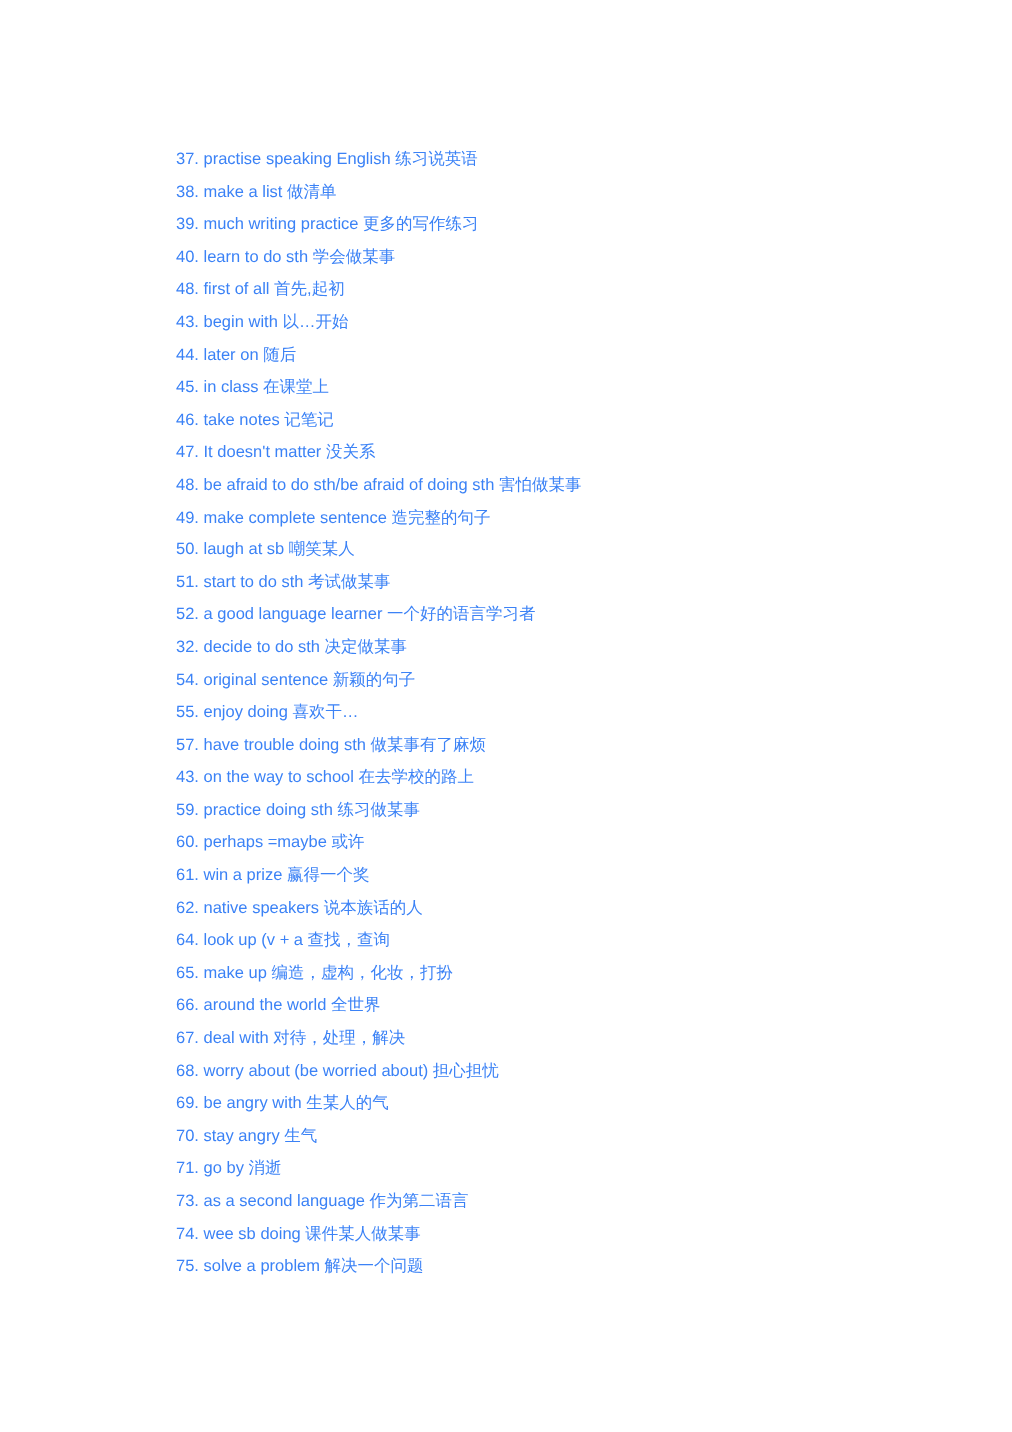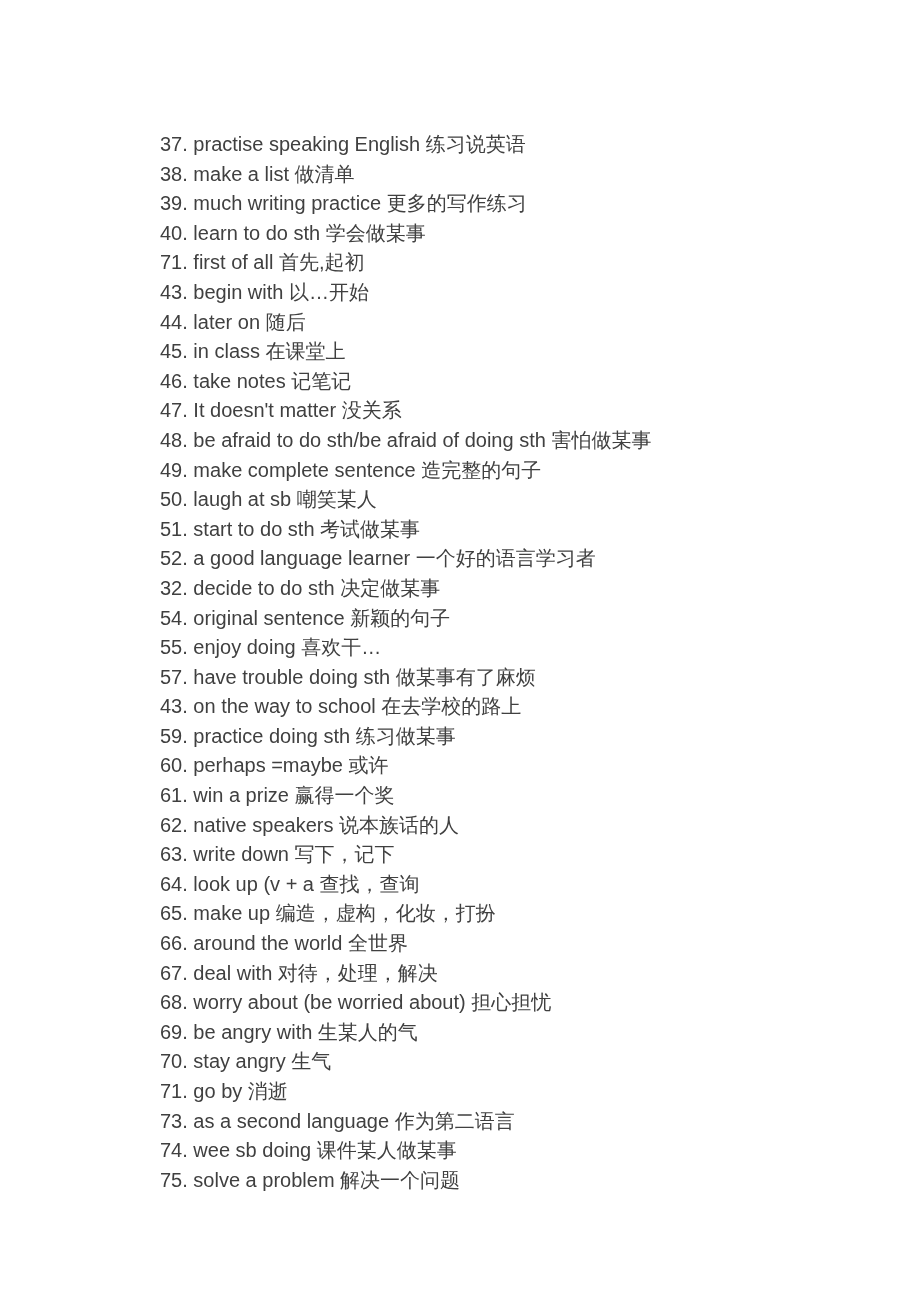--- a/index.html
+++ b/index.html
@@ -8,56 +8,55 @@
     background: #ffffff;
     font-family: Arial, "Microsoft YaHei", sans-serif;
   }
   .page {
     width: 920px;
     min-height: 1302px;
     padding: 130px 160px 100px 160px;
     box-sizing: border-box;
   }
   .line {
-    font-size: 20px;
-    color: #404040;
+    font-size: 15px;
+    color: #3b82f6;
     line-height: 29.6px;
     white-space: nowrap;
   }
 </style>
 </head>
 <body>
 
 <div class="page">
   <div id="list-container">
       <div class="line">37. practise speaking English 练习说英语</div>
       <div class="line">38. make a list 做清单</div>
       <div class="line">39. much writing practice 更多的写作练习</div>
       <div class="line">40. learn to do sth 学会做某事</div>
-      <div class="line">71. first of all 首先,起初</div>
+      <div class="line">48. first of all 首先,起初</div>
       <div class="line">43. begin with 以…开始</div>
       <div class="line">44. later on 随后</div>
       <div class="line">45. in class 在课堂上</div>
       <div class="line">46. take notes 记笔记</div>
       <div class="line">47. It doesn't matter 没关系</div>
       <div class="line">48. be afraid to do sth/be afraid of doing sth 害怕做某事</div>
       <div class="line">49. make complete sentence 造完整的句子</div>
       <div class="line">50. laugh at sb 嘲笑某人</div>
       <div class="line">51. start to do sth 考试做某事</div>
       <div class="line">52. a good language learner 一个好的语言学习者</div>
       <div class="line">32. decide to do sth 决定做某事</div>
       <div class="line">54. original sentence 新颖的句子</div>
       <div class="line">55. enjoy doing 喜欢干…</div>
       <div class="line">57. have trouble doing sth 做某事有了麻烦</div>
       <div class="line">43. on the way to school 在去学校的路上</div>
       <div class="line">59. practice doing sth 练习做某事</div>
       <div class="line">60. perhaps =maybe 或许</div>
       <div class="line">61. win a prize 赢得一个奖</div>
       <div class="line">62. native speakers 说本族话的人</div>
-      <div class="line">63. write down 写下，记下</div>
       <div class="line">64. look up (v + a 查找，查询</div>
       <div class="line">65. make up 编造，虚构，化妆，打扮</div>
       <div class="line">66. around the world 全世界</div>
       <div class="line">67. deal with 对待，处理，解决</div>
       <div class="line">68. worry about (be worried about) 担心担忧</div>
       <div class="line">69. be angry with 生某人的气</div>
       <div class="line">70. stay angry 生气</div>
       <div class="line">71. go by 消逝</div>
       <div class="line">73. as a second language 作为第二语言</div>
       <div class="line">74. wee sb doing 课件某人做某事</div>

